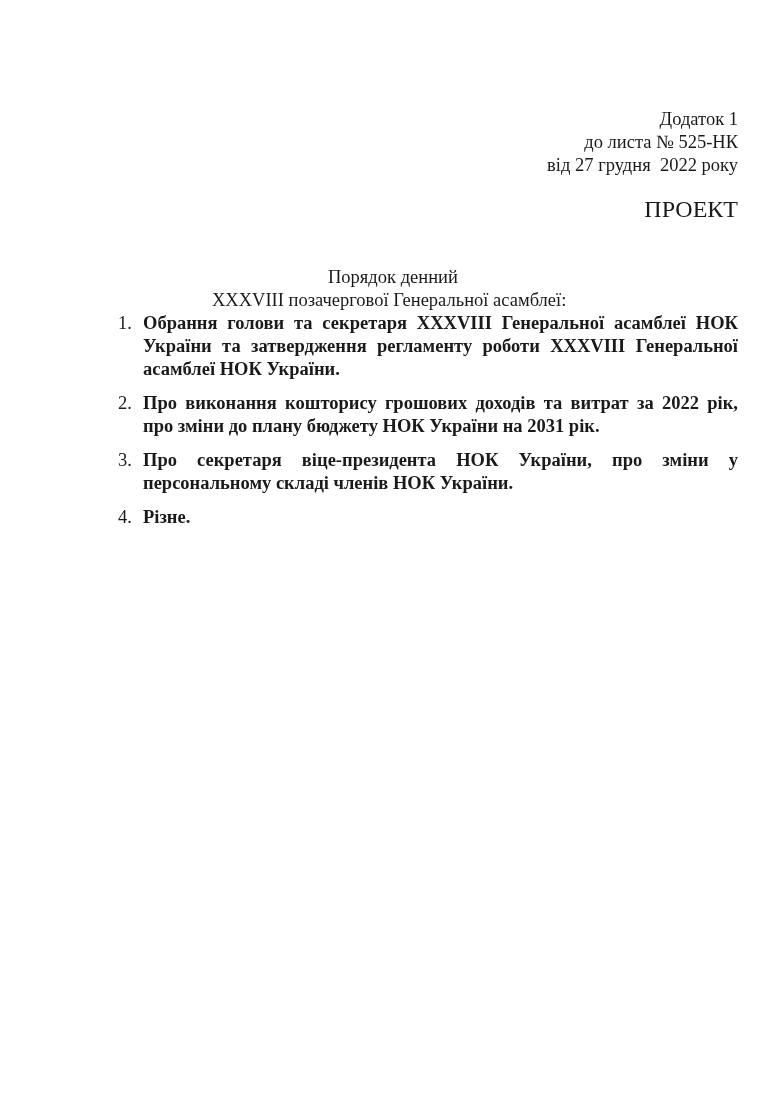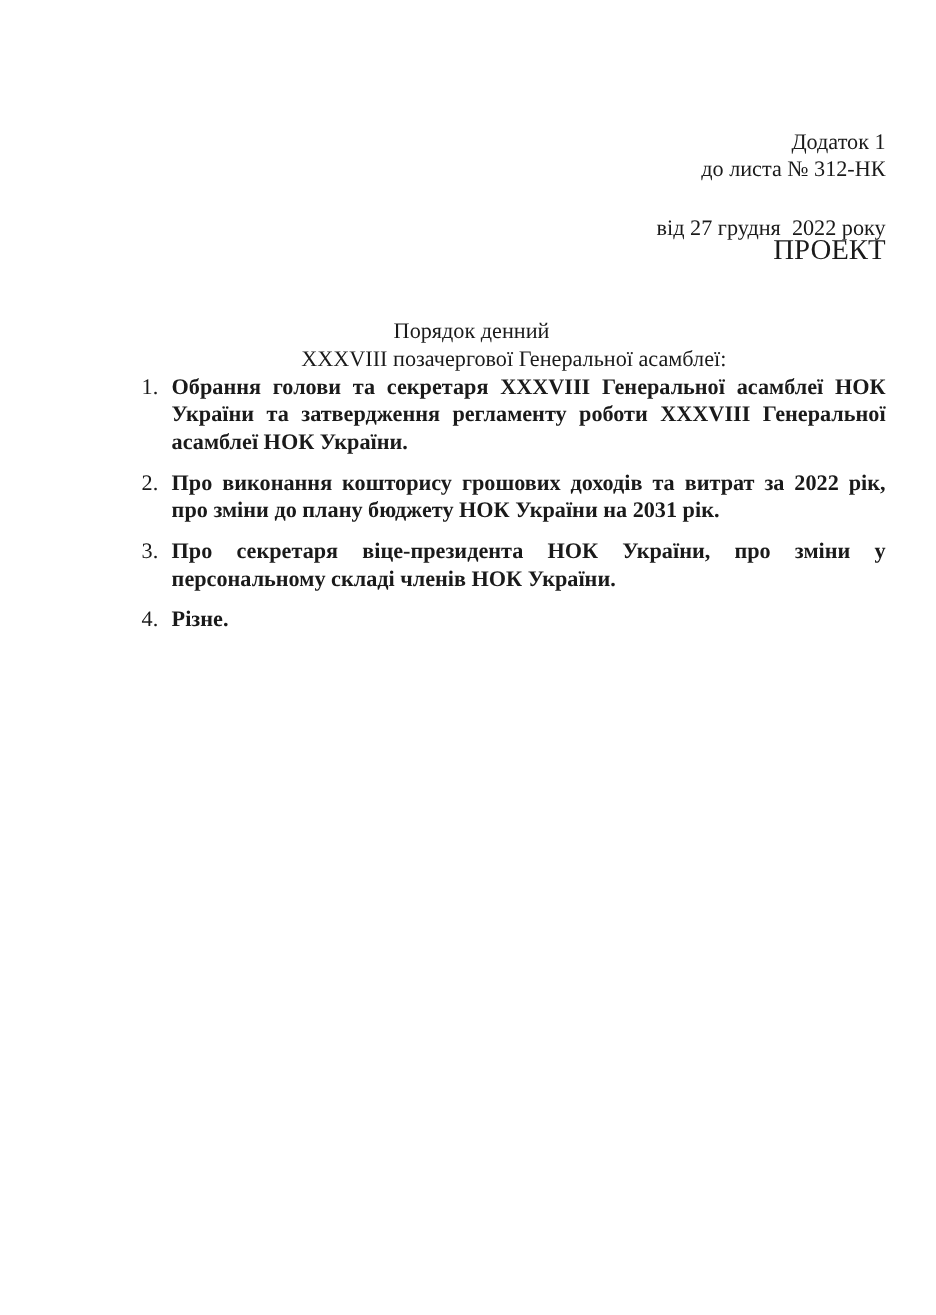--- a/index.html
+++ b/index.html
@@ -14,38 +14,38 @@
   }
   .draft {
     position: absolute; right: 42px; top: 198px;
     font-size: 24px; line-height: 23px;
   }
   .title {
     position: absolute; left: 0; top: 266px; width: 780px;
     font-size: 18.5px; line-height: 23px;
   }
   .title .l1 { position: absolute; left: 328px; top: 0; white-space: nowrap; }
-  .title .l2 { position: absolute; left: 212px; top: 23px; white-space: nowrap; margin-left: 39px; }
+  .title .l2 { position: absolute; left: 212px; top: 23px; white-space: nowrap; }
   .agenda {
     position: absolute; left: 118px; top: 312px; width: 620px;
     margin: 0; padding: 0; list-style: none;
     font-size: 18.5px; line-height: 23px;
   }
   .agenda li { position: relative; padding-left: 25px; margin-bottom: 11px; text-align: justify; }
   .agenda li .num { position: absolute; left: 0; top: 0; }
   .agenda li .txt { display: block; text-align: justify; font-weight: bold; }
 </style>
 </head>
 <body>
 
 <div class="page">
   <div class="header-block">
     <div>Додаток 1</div>
-    <div>до листа № 312-НК</div>
-    <div style="white-space:pre;margin-top:26px;">від 27 грудня  2022 року</div>
+    <div>до листа № 525-НК</div>
+    <div style="white-space:pre;">від 27 грудня  2022 року</div>
   </div>
 
   <div class="draft">ПРОЕКТ</div>
 
   <div class="title">
     <div class="l1">Порядок денний</div>
     <div class="l2">XXXVIII позачергової Генеральної асамблеї:</div>
   </div>
 
   <ol class="agenda">

